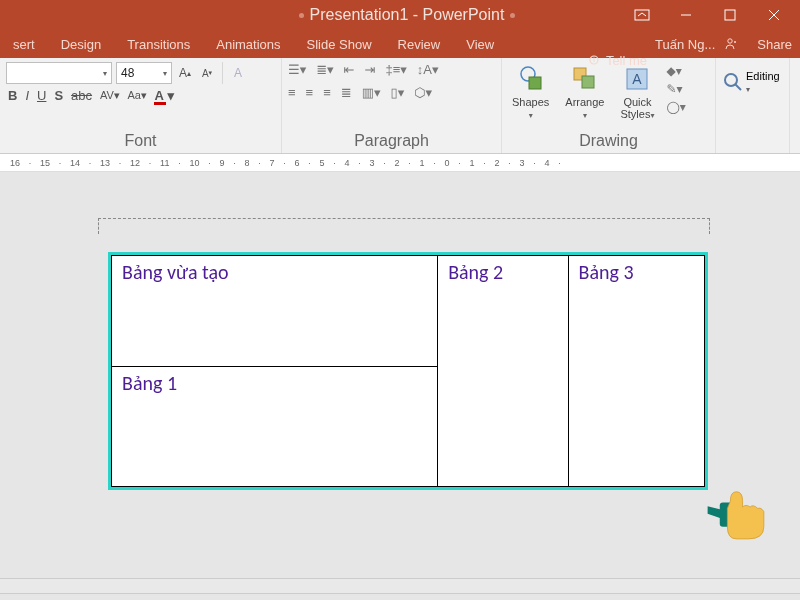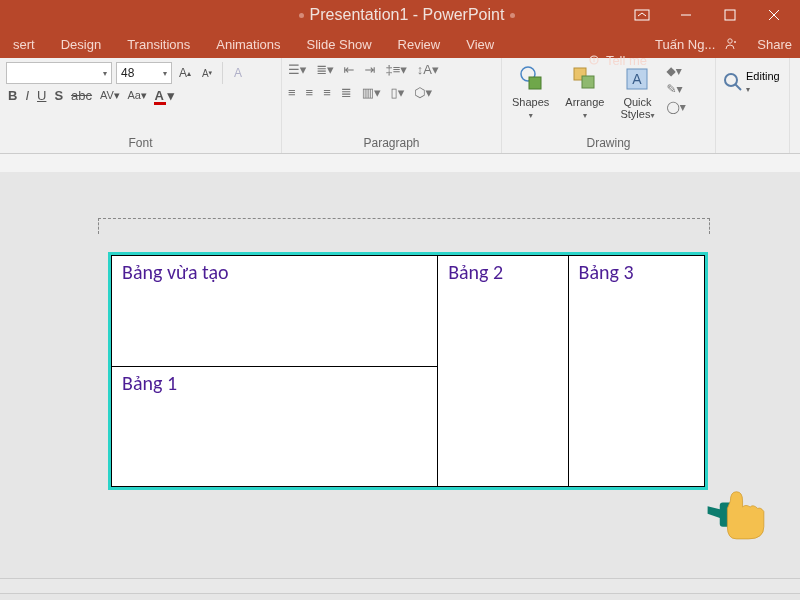--- a/index.html
+++ b/index.html
@@ -12,21 +12,21 @@
   .title-right { display: flex; gap: 0; align-items: center; }
   .win-btn { width: 44px; height: 28px; display: flex; align-items: center; justify-content: center; color: #fff; font-size: 13px; cursor: pointer; }
   .win-btn svg { stroke: #fff; }
   .tabbar { height: 28px; background: #b7472a; display: flex; align-items: center; padding-left: 0; color: #fff; font-size: 13px; gap: 0; }
   .tab { padding: 0 13px; height: 28px; display: flex; align-items: center; cursor: pointer; color: #f5d8d0; }
   .tab.right-group { margin-left: auto; display: flex; align-items: center; gap: 8px; padding-right: 8px; }
   .tellme { display: flex; align-items: center; gap: 4px; margin-top: 33px; }
   .ribbon { height: 96px; background: #f1f1f1; border-bottom: 1px solid #ccc; display: flex; }
   .rib-group { border-right: 1px solid #e0e0e0; display: flex; flex-direction: column; justify-content: space-between; padding: 4px 6px 1px; }
   .rib-group .tools { flex: 1; display: flex; align-items: flex-start; gap: 4px; }
-  .rib-group .label { font-size: 12px; text-align: center; color: #666; padding-bottom: 2px; }
+  .rib-group .label { font-size: 16px; text-align: center; color: #666; padding-bottom: 2px; }
   .group-font { width: 282px; }
   .group-paragraph { width: 220px; }
   .group-drawing { width: 214px; }
   .group-editing { width: 74px; }
   .font-box { height: 56px; display: flex; flex-direction: column; gap: 4px; }
   .font-row1 { display: flex; align-items: center; gap: 4px; }
   .combobox { height: 22px; background: #fff; border: 1px solid #bfbfbf; display: flex; align-items: center; padding: 0 4px; font-size: 12px; color: #666; }
   .combobox .cb-arrow { margin-left: auto; font-size: 8px; color: #666; }
   .fontname { width: 106px; }
   .fontsize { width: 56px; color: #222; }
@@ -216,20 +216,23 @@
     <div class="edit-box">
       <svg width="22" height="22" viewBox="0 0 22 22">
             <circle cx="9" cy="9" r="6" fill="none" stroke="#5a7ea8" stroke-width="2"></circle>
             <line x1="13" y1="13" x2="19" y2="19" stroke="#5a7ea8" stroke-width="2"></line>
           </svg>
       <div class="lab" style="font-size:11px"><span>Editing</span><br><span class="arrow-down">▾</span></div>
     </div>
   </div>
 </div>
 
+<div class="ruler">
+  <span style="word-spacing:6px">16 · 15 · 14 · 13 · 12 · 11 · 10 · 9 · 8 · 7 · 6 · 5 · 4 · 3 · 2 · 1 · 0 · 1 · 2 · 3 · 4 ·</span>
+</div>
 
 <div class="canvas-area">
   <div class="slide-edge"></div>
 
   <div class="table-sel">
     <table class="tbl">
       <tbody>
             <tr>
         <td class="big" style="width:55%">Bảng vừa tạo</td>
         <td rowspan="2" style="width:22%">Bảng 2</td>

